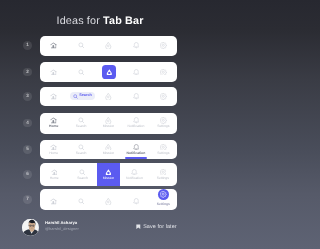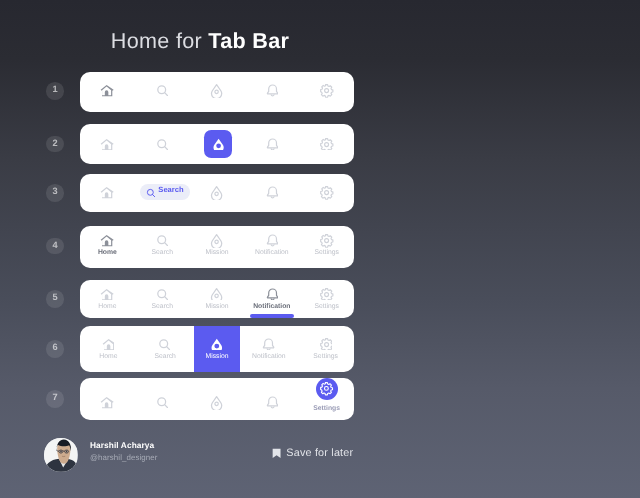--- a/index.html
+++ b/index.html
@@ -16,21 +16,21 @@
   .avatar{position:absolute;left:22.4px;top:1.2px;width:16.6px;height:16.6px;border-radius:50%;overflow:hidden;background:#c9cdd6;}
   .avatar svg{display:block;}
   .fname{position:absolute;left:45px;top:2.0px;font-size:4.15px;font-weight:700;color:#fff;letter-spacing:.05px;}
   .fhandle{position:absolute;left:45px;top:7.6px;font-size:3.95px;color:#A7ABB6;letter-spacing:.05px;}
   .save{position:absolute;left:136.4px;top:6.2px;font-size:5.4px;color:#E2E4E9;display:flex;align-items:center;gap:2.2px;letter-spacing:.1px;}
 </style>
 </head>
 <body>
 
 <div class="page">
-  <div class="title"><span>Home for </span><b>Tab Bar</b></div>
+  <div class="title"><span>Ideas for </span><b>Tab Bar</b></div>
   <div id="rows">
       <div class="num" style="top: 41.1px;">1</div>
       <div class="card" style="top: 35.5px; height: 20px;">
         <div class="item">
           <svg class="ic" width="6.6" height="6.6" viewBox="0 0 24 24" fill="#8C9099" style="color:#8C9099">
             <path fill-rule="evenodd" d="M12 1.6 1.2 10.3l1.5 1.9.9-.7v10.9h18.8V11.5l.9.7 1.5-1.9zm0 3.1 8.2 6.6v9.1h-5V14.5a3.2 3.2 0 0 0-6.4 0v5.9H3.8v-9.1z"></path>
           </svg>
         </div>
         <div class="item">
           <svg class="ic" width="6.6" height="6.6" viewBox="0 0 24 24" fill="#CFD2D9" style="color:#CFD2D9">

